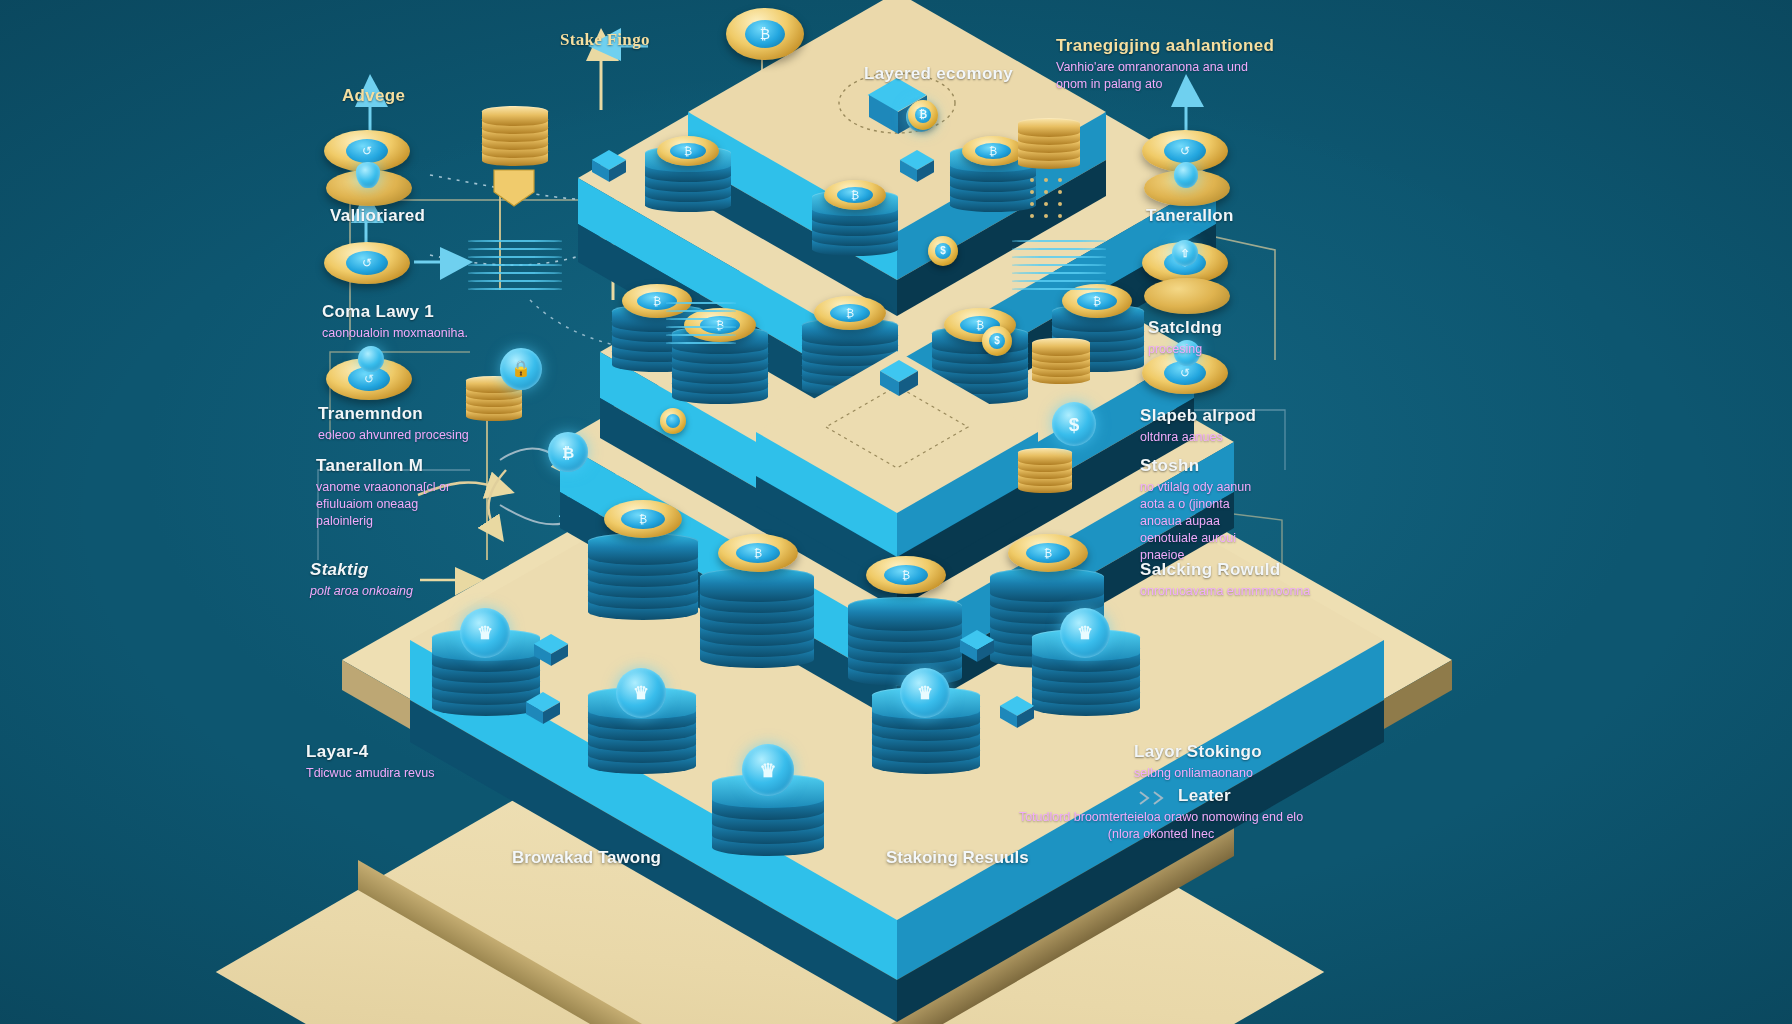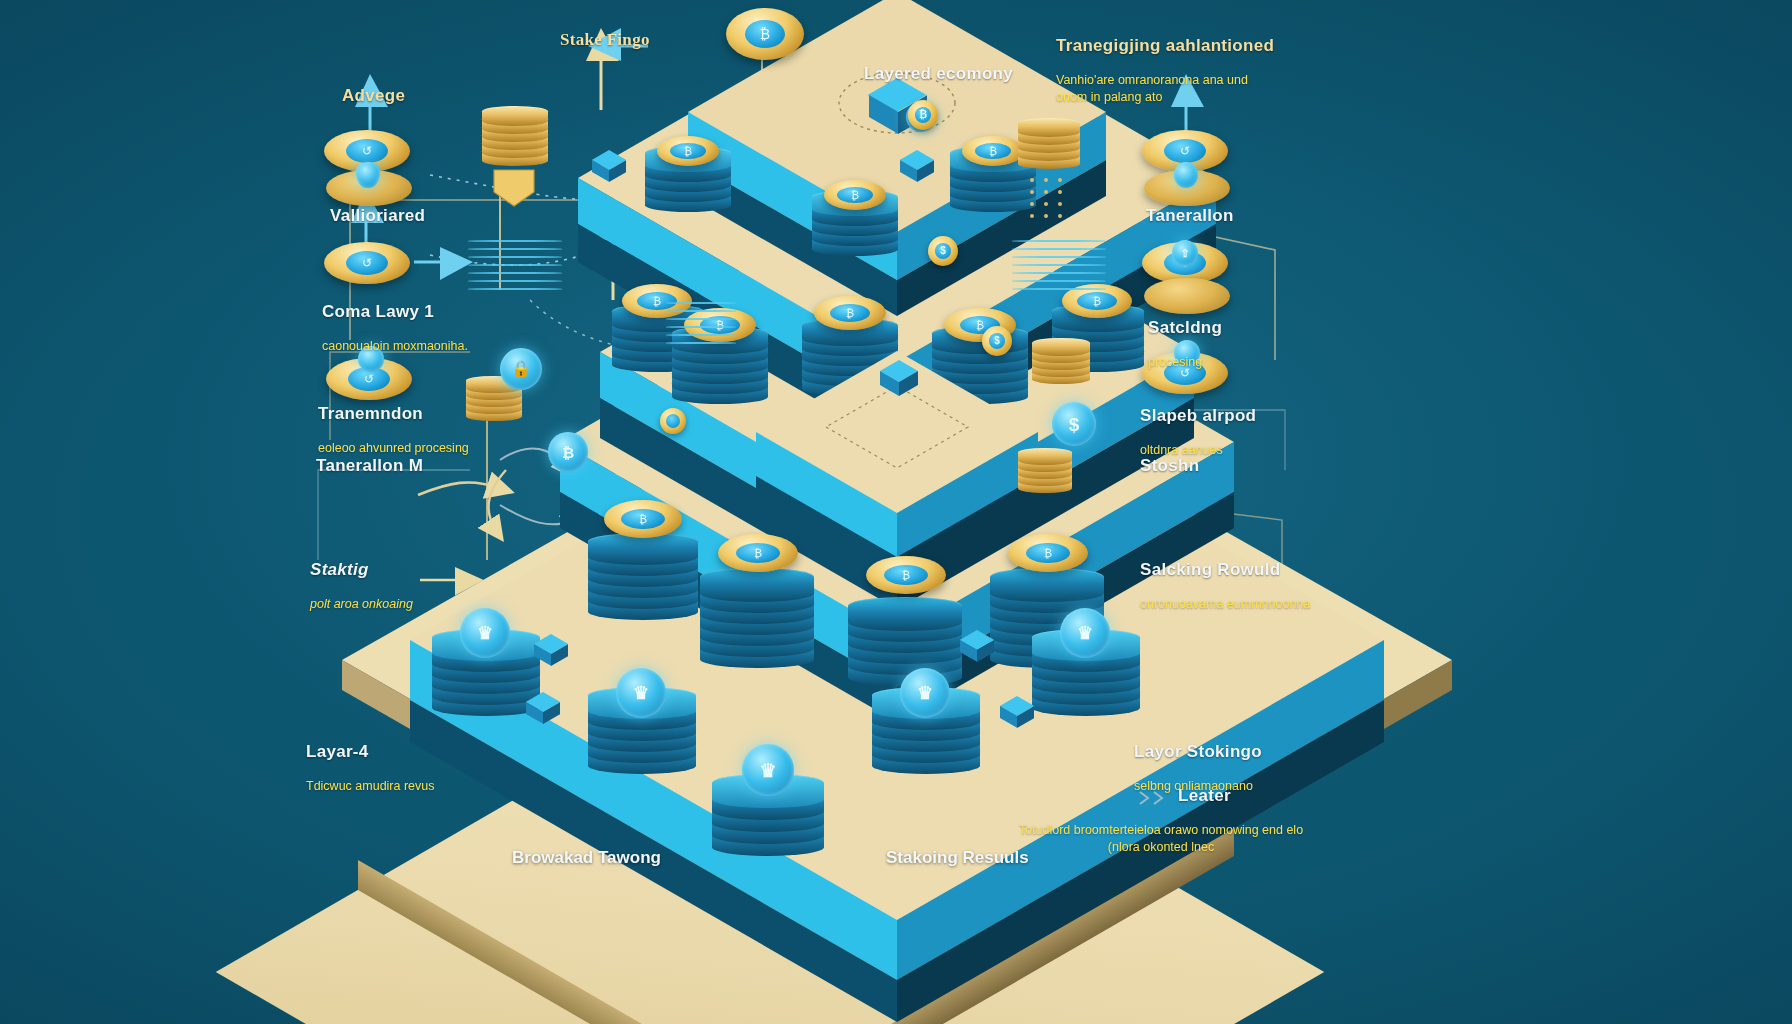--- a/index.html
+++ b/index.html
@@ -21,22 +21,22 @@
 
   
   .lbl { position:absolute; color:#e8eef2; }
   .lbl .t {
     font-size:17px; font-weight:bold; letter-spacing:.3px;
     color:#f2f6f8; white-space:nowrap;
     text-shadow:0 1px 2px rgba(0,0,0,.45);
   }
   .lbl .t.gold { color:#f5dfa0; }
   .lbl .d {
-    font-size:12.5px; line-height:1.35; color:#fde047;
-    margin-top:16px; max-width:190px;
+    font-size:12.5px; line-height:1.35; color:#f0abfc;
+    margin-top:3px; max-width:190px;
     text-shadow:0 1px 2px rgba(0,0,0,.35);
   }
 
   svg.overlay { position:absolute; inset:0; width:1792px; height:1024px; pointer-events:none; }
   
   .slab { position:absolute; }
   .slab .top {
     position:absolute; left:0; top:0;
     transform-origin:0 0;
     transform: rotate(30deg) skewX(-30deg) scaleY(.8660);
@@ -764,39 +764,41 @@
     <div class="d">caonoualoin moxmaoniha.</div>
   </div>
 
   <div class="lbl" style="left:318px; top:404px;">
     <div class="t">Tranemndon</div>
     <div class="d">eoleoo ahvunred procesing</div>
   </div>
 
   <div class="lbl" style="left:316px; top:456px;">
     <div class="t">Tanerallon M</div>
+    <div class="d" style="max-width:150px;">vanome vraaonona[cl or efiuluaiom oneaag paloinlerig</div>
   </div>
 
   <div class="lbl" style="left:310px; top:560px;font-style:italic;">
     <div class="t">Staktig</div>
     <div class="d">polt aroa onkoaing</div>
   </div>
 
   <div class="lbl" style="left:1148px; top:318px;">
     <div class="t">Satcldng</div>
     <div class="d">procesing</div>
   </div>
 
   <div class="lbl" style="left:1140px; top:406px;">
     <div class="t">Slapeb alrpod</div>
     <div class="d">oltdnra aanues</div>
   </div>
 
   <div class="lbl" style="left:1140px; top:456px;">
     <div class="t">Stoshn</div>
+    <div class="d" style="max-width:130px;">no vtilalg ody aanun aota a o (jinonta anoaua aupaa oenotuiale auroui pnaeioe</div>
   </div>
 
   <div class="lbl" style="left:1140px; top:560px;">
     <div class="t">Salcking Rowuld</div>
     <div class="d">onronuoavama eummnnoonna</div>
   </div>
 
   <div class="lbl" style="left:306px; top:742px;">
     <div class="t">Layar-4</div>
     <div class="d" style="max-width:230px;">Tdicwuc amudira revus</div>

